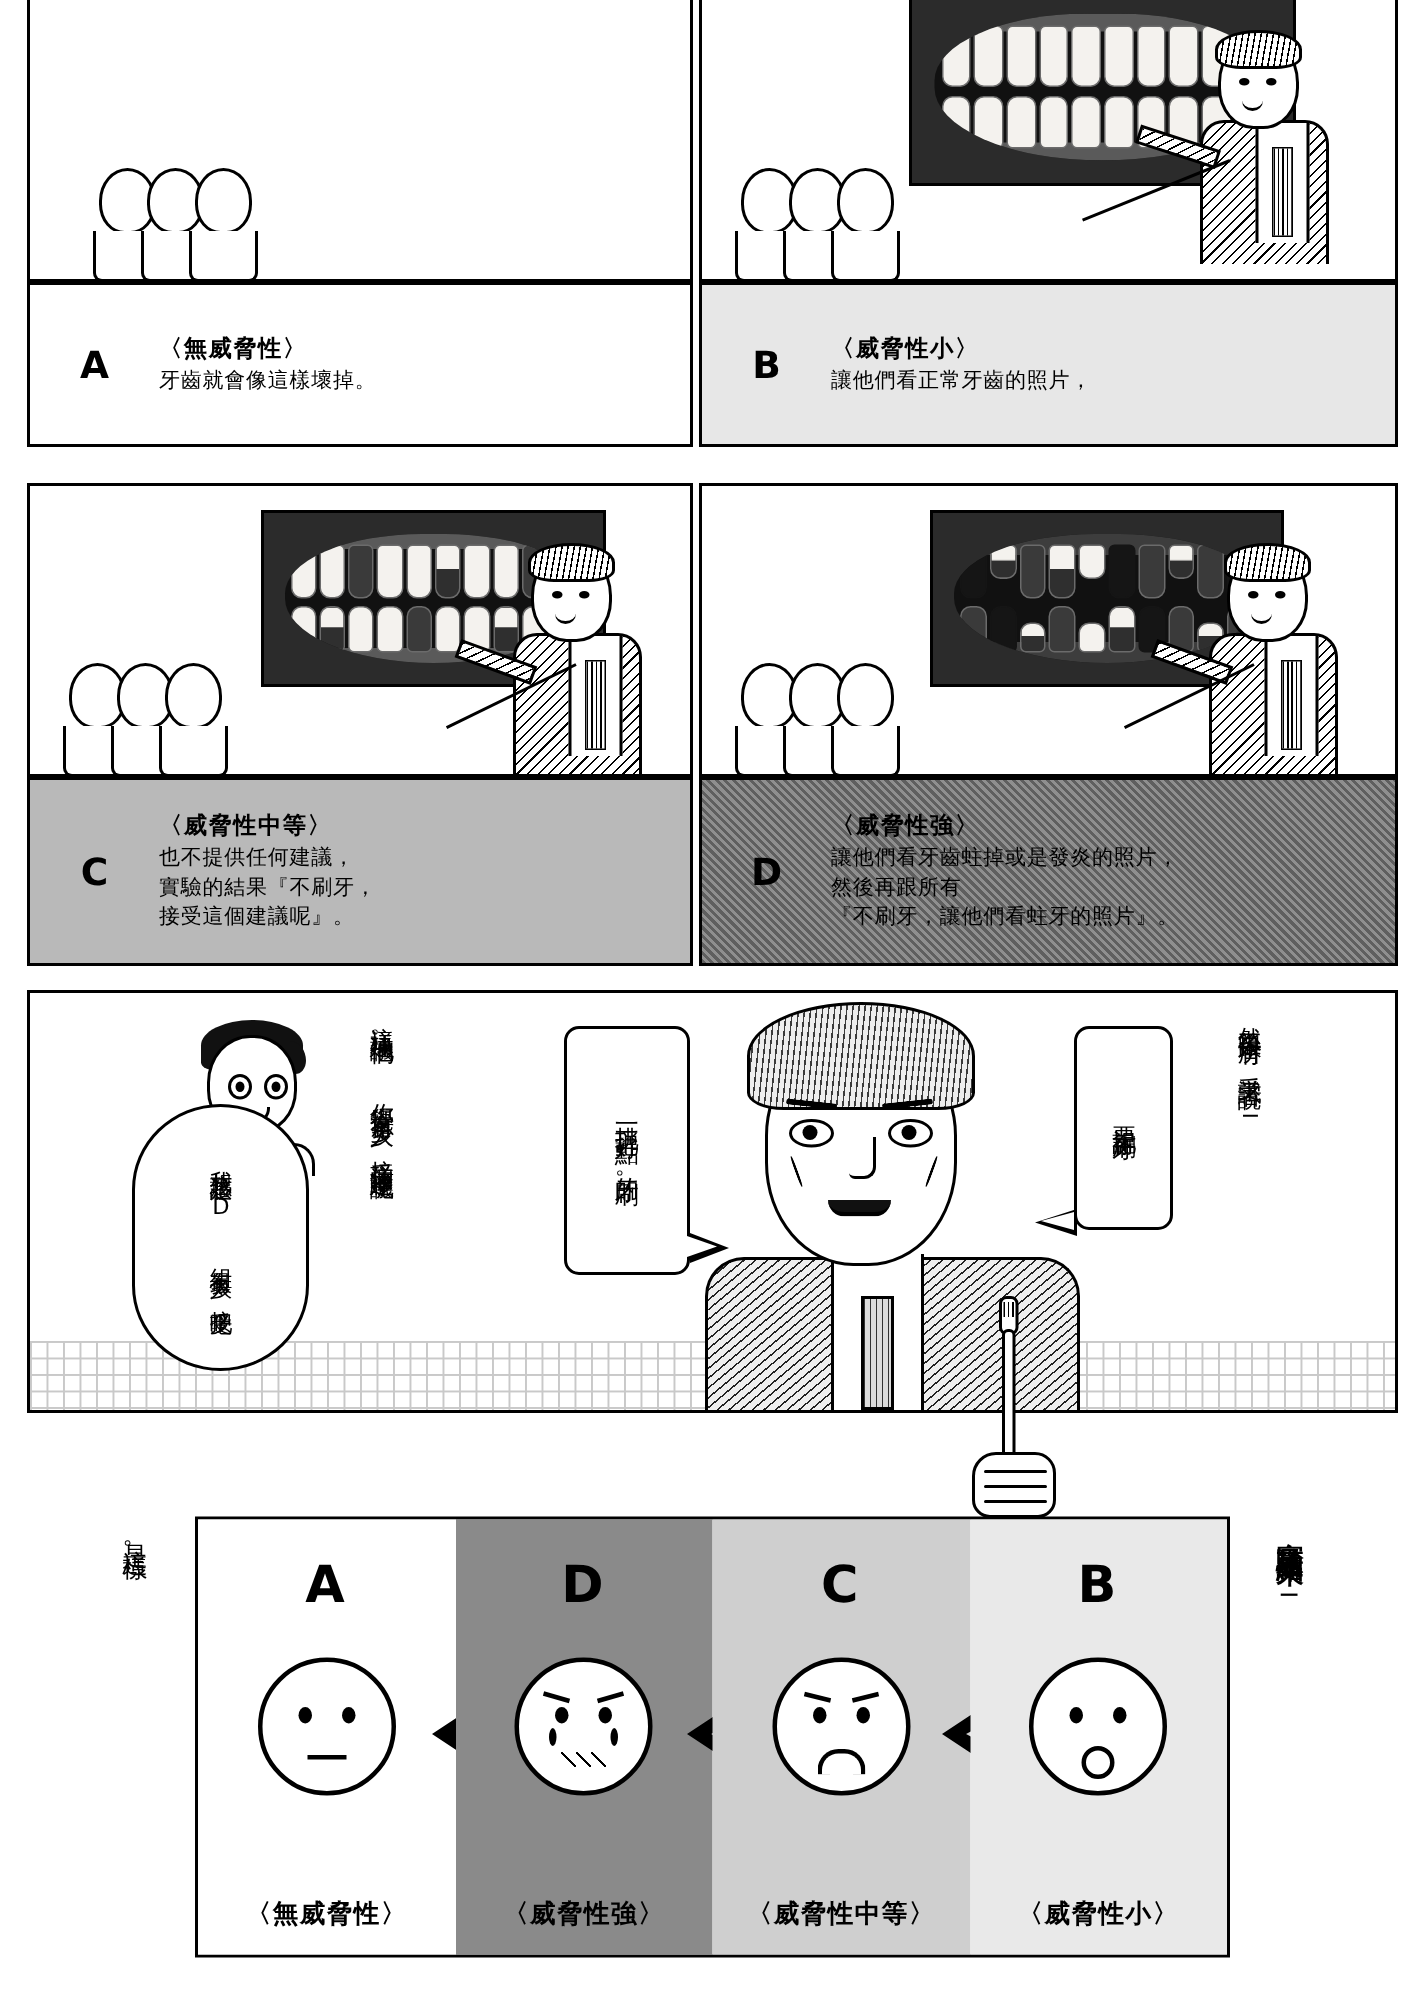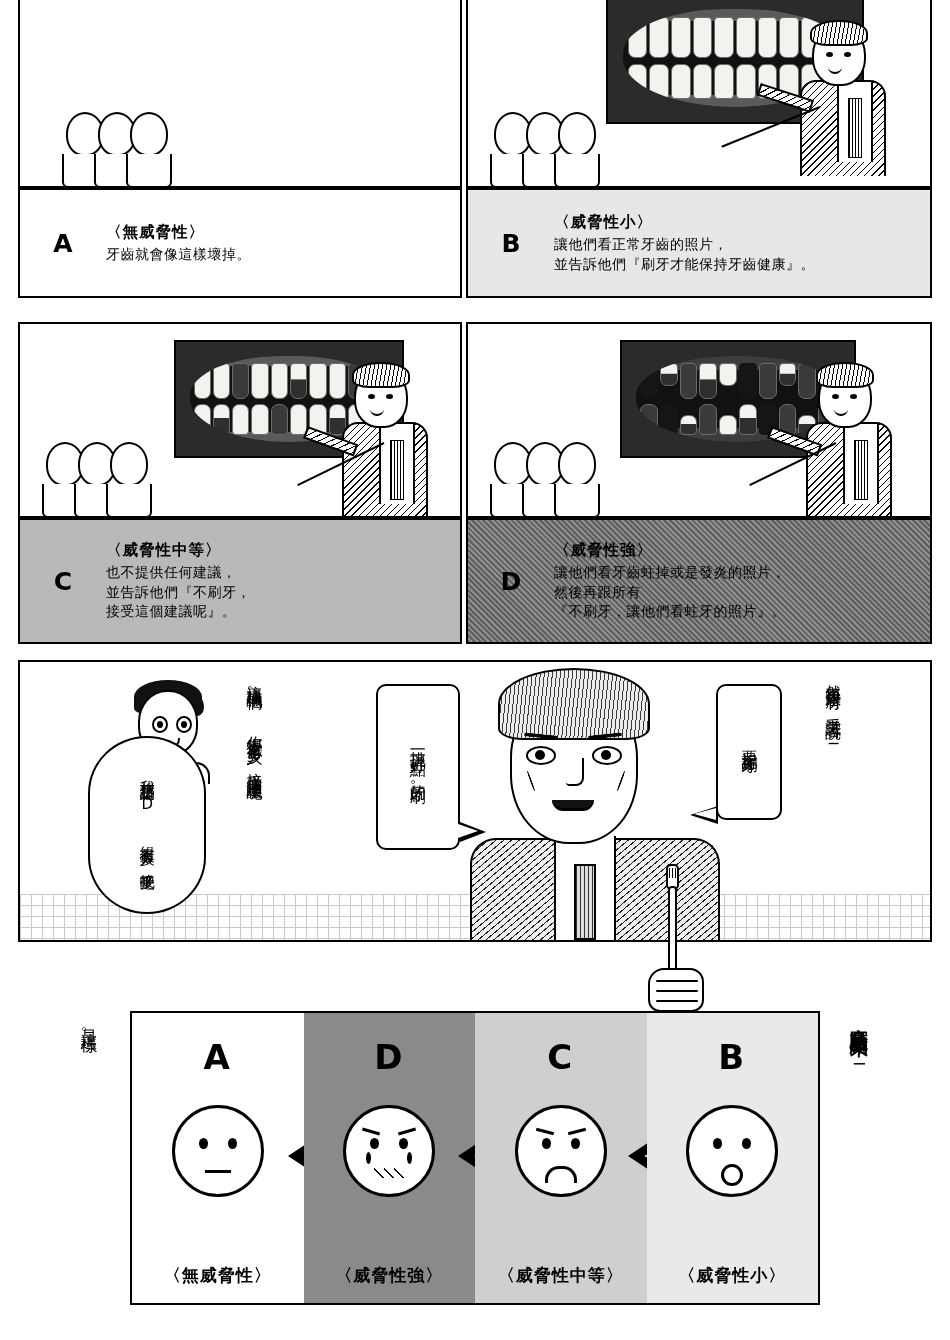--- a/index.html
+++ b/index.html
@@ -211,21 +211,20 @@
       <div class="hd">〈無威脅性〉</div>
       <div class="bd">牙齒就會像這樣壞掉。</div>
     </div>
   </div>
 
   <div class="cap tone-light" style="left:466px;top:188px;width:466px;height:110px;">
     <div class="let">B</div>
     <div class="txtwrap">
       <div class="hd">〈威脅性小〉</div>
       <div class="bd">讓他們看正常牙齒的照片，</div>
-      <div class="bd">並告訴他們『刷牙才能保持牙齒健康』。</div>
     </div>
   </div>
 
   <div class="panel" style="left:18px;top:322px;width:444px;height:196px;">
     <div class="photo" style="left:154px;top:16px;width:230px;height:118px;">
       <div class="mouth">
         <div class="gumline t"></div>
         <div class="gumline b"></div>
         <div class="teethrow up">
           <div class="tooth"></div>
@@ -338,21 +337,21 @@
       <div class="arm" style="left:-40px;top:78px;width:54px;transform:rotate(20deg);"></div>
     </div>
     <div class="pointer" style="left:272px;top:118px;width:96px;transform:rotate(-26deg);"></div>
   </div>
 
   <div class="cap tone-mid" style="left:18px;top:518px;width:444px;height:126px;">
     <div class="let">C</div>
     <div class="txtwrap">
       <div class="hd">〈威脅性中等〉</div>
       <div class="bd">也不提供任何建議，</div>
-      <div class="bd">並告訴他們『不刷牙，</div>
+      <div class="bd">實驗的結果『不刷牙，</div>
       <div class="bd">接受這個建議呢』。</div>
     </div>
   </div>
 
   <div class="cap tone-dark" style="left:466px;top:518px;width:466px;height:126px;">
     <div class="let">D</div>
     <div class="txtwrap">
       <div class="hd">〈威脅性強〉</div>
       <div class="bd">讓他們看牙齒蛀掉或是發炎的照片，</div>
       <div class="bd">然後再跟所有</div>

